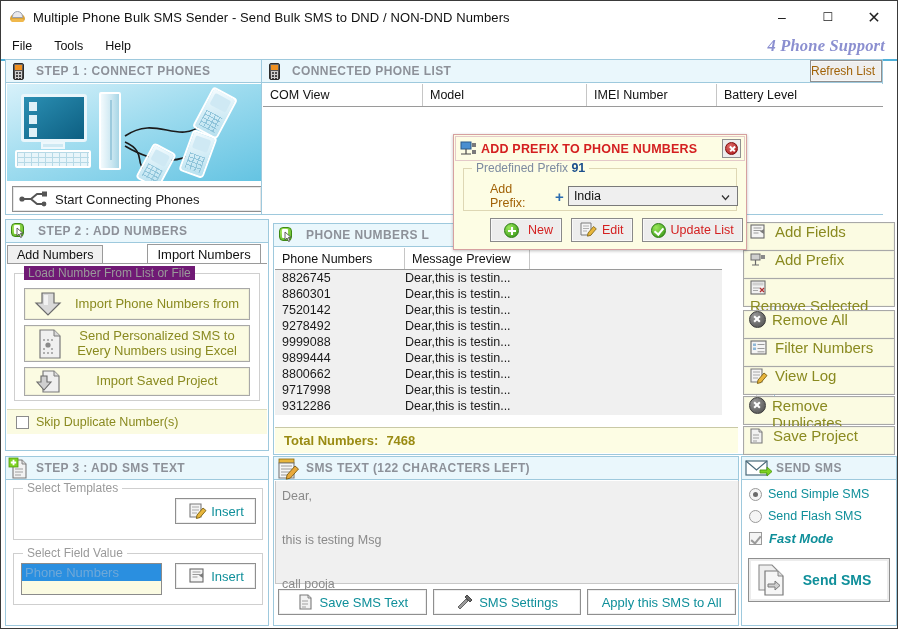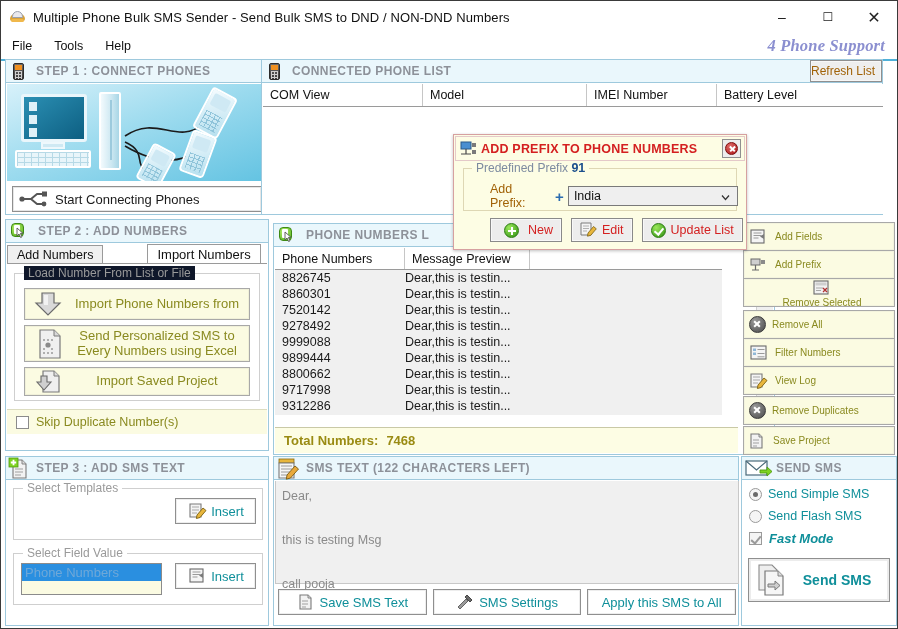--- a/index.html
+++ b/index.html
@@ -111,21 +111,21 @@
   .tab{
     height:19px;padding:0 9px;display:flex;align-items:center;font-size:12.5px;color:#111;
     background:#f0f0f0;border:1px solid #9a9a9a;border-bottom:none;box-sizing:border-box;
   }
   .tab.active{background:#ffffff;height:20px;border-color:#9a9a9a;font-size:13px;}
   .tabbody{position:absolute;left:1px;top:43px;width:260px;height:145px;background:#ffffff;border-top:1px solid #9a9a9a;box-sizing:border-box;}
   .fieldset{
     position:absolute;left:7px;top:9px;width:246px;height:128px;
     border:1px solid #cfcfcf;box-sizing:border-box;
   }
-  .legend{position:absolute;left:9px;top:-8px;background:#0f172a;padding:0 4px;font-size:12px;color:#9a9a9a;}
+  .legend{position:absolute;left:9px;top:-8px;background:#701a75;padding:0 4px;font-size:12px;color:#9a9a9a;}
   .ybtn{
     background:#fbfbe2;border:1px solid #a8a8a8;box-sizing:border-box;
     display:flex;align-items:center;color:#8a8a20;font-size:13px;
     box-shadow:inset 0 0 0 1px #f0f0d8;
   }
   .ybtn .lbl{flex:1;text-align:center;line-height:1.15;padding-right:4px;}
   .ico{flex:0 0 auto;position:relative;}
   .skipdup{
     position:absolute;left:1px;top:189px;width:260px;height:25px;
     background:#fbfbe2;display:flex;align-items:center;box-sizing:border-box;
@@ -199,21 +199,21 @@
     box-sizing:border-box;border:1px solid #c8c8c8;border-top:none;padding:4px 6px;
     font-size:12.5px;color:#8a8a8a;line-height:22px;white-space:pre-wrap;
   }
   .sms-btns{position:absolute;left:4px;top:132px;width:458px;height:26px;display:flex;gap:6px;}
   .sms-btn{flex:1;}
 
   
   .rbtn{
     position:absolute;left:742px;width:152px;height:29px;
     background:#fbfbe2;border:1px solid #a8a8a8;box-sizing:border-box;
-    display:flex;align-items:center;color:#8a8a20;font-size:10px;
+    display:flex;color:#8a8a20;font-size:15px;
     box-shadow:inset 0 0 0 1px #f3f3dd;
   }
   .rbtn .rl{margin-left:6px;}
 
   
   #sendsms{left:740px;top:455px;width:156px;height:170px;}
   .radio-row{display:flex;align-items:center;height:22px;margin-left:6px;}
   .radio{width:13px;height:13px;border-radius:50%;border:1px solid #9a9a9a;background:#f5f5f5;box-sizing:border-box;position:relative;margin-right:6px;flex:0 0 auto;}
   .radio.on:after{content:"";position:absolute;left:3px;top:3px;width:5px;height:5px;border-radius:50%;background:#6a6a6a;}
   .radio-row .rt{font-size:12.5px;color:#0f8f9a;}

